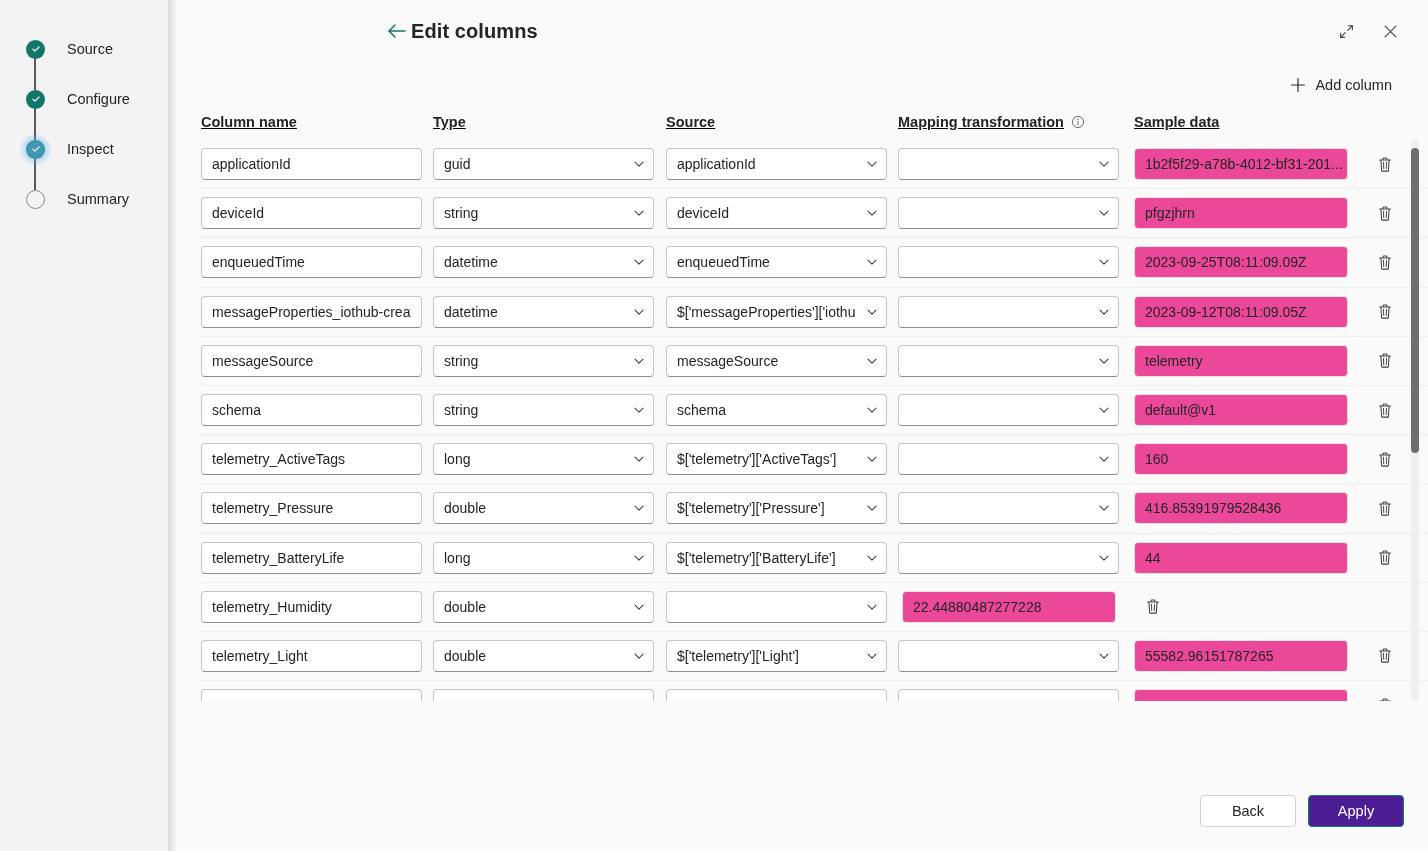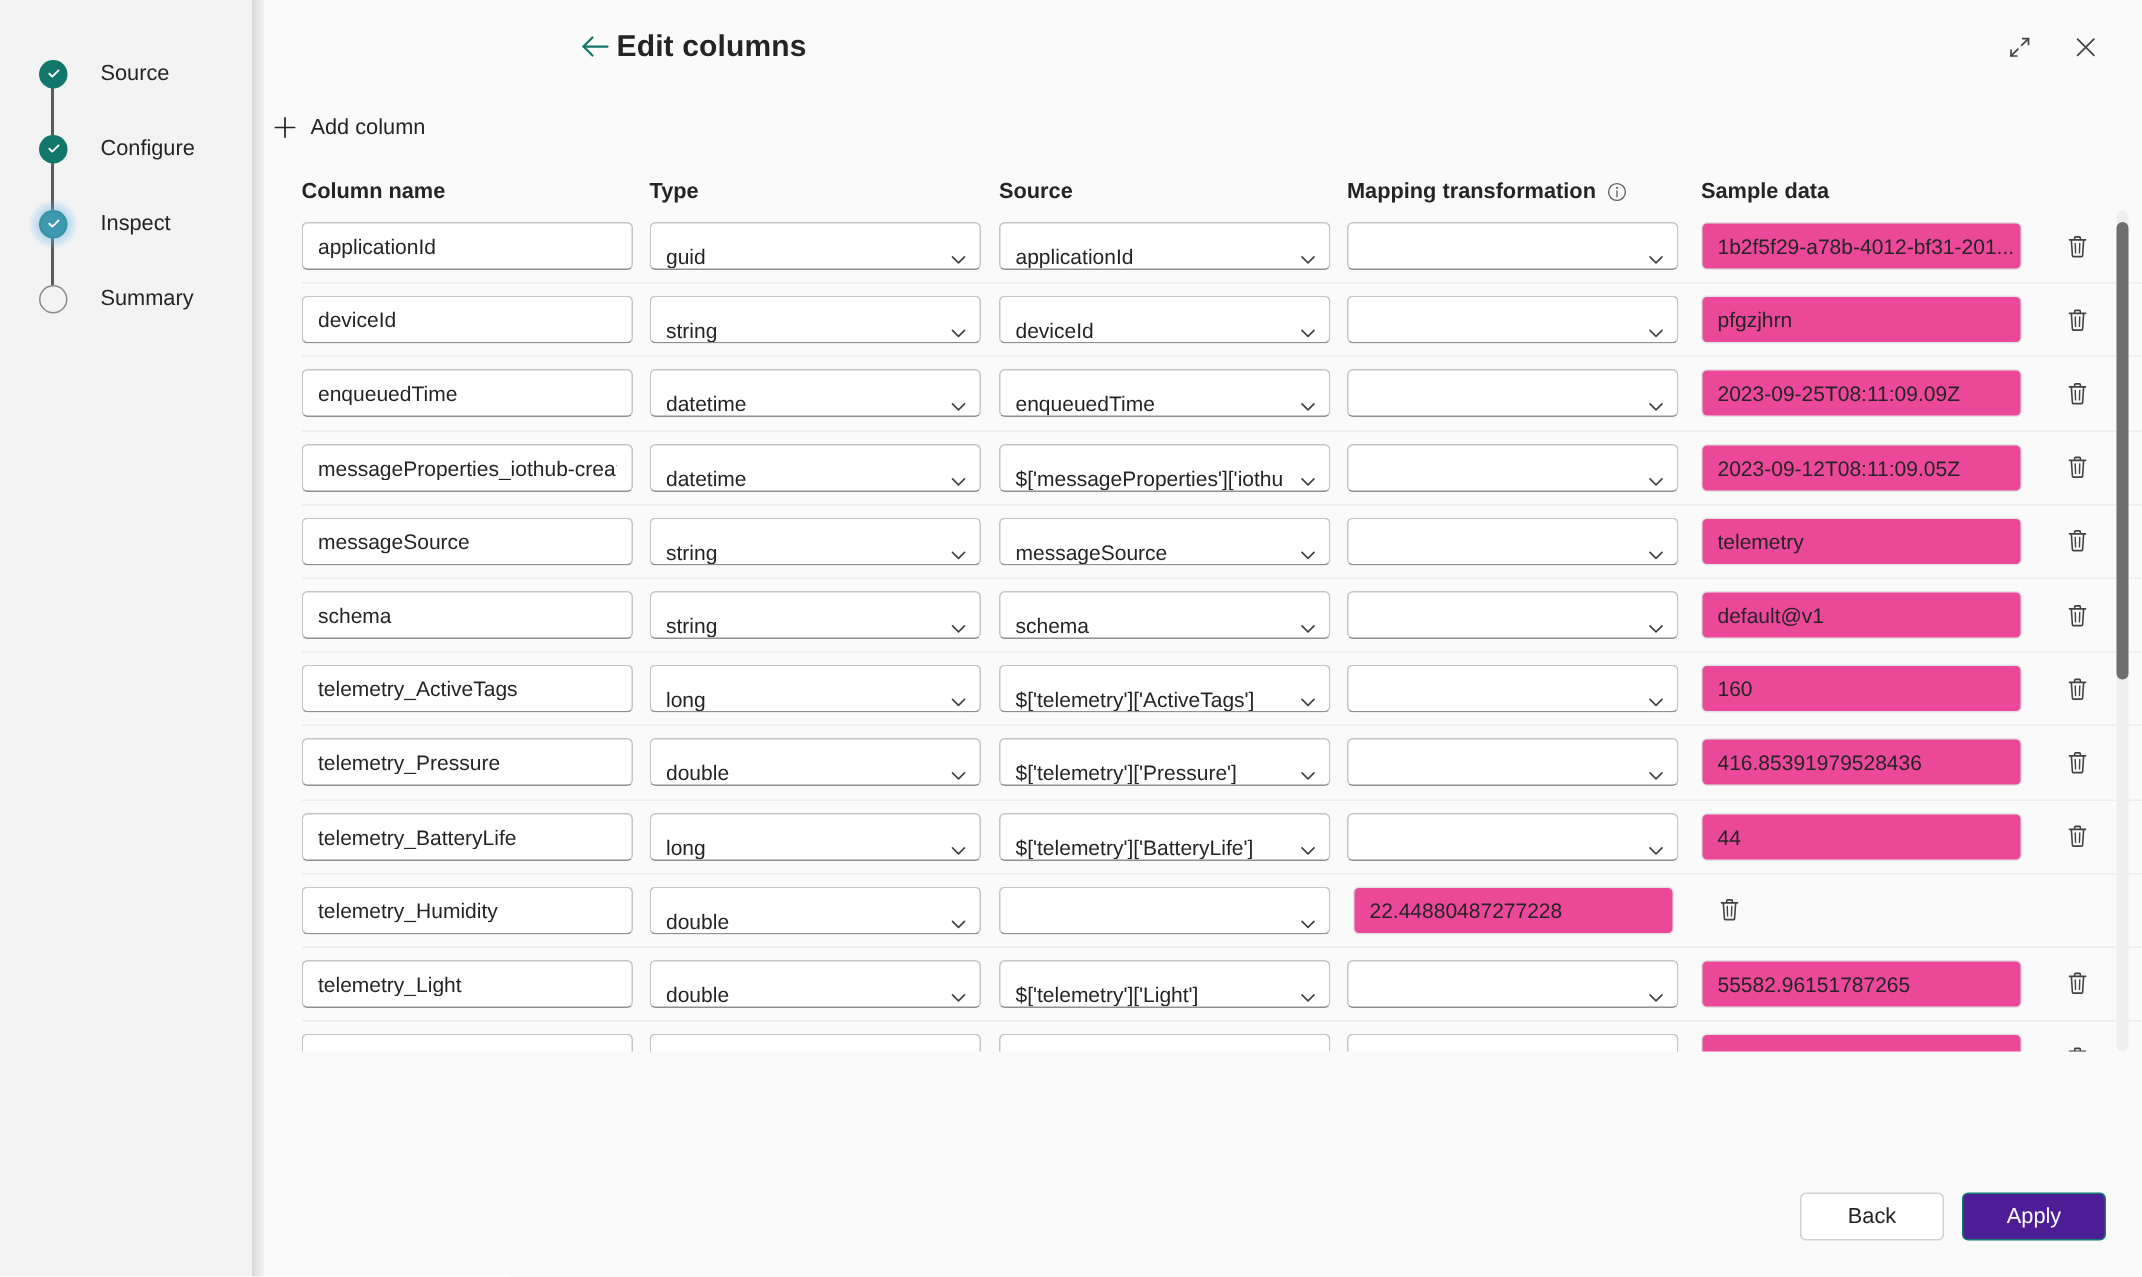--- a/index.html
+++ b/index.html
@@ -152,21 +152,21 @@
     justify-content: center;
     padding: 0;
     border-radius: 3px;
   }
 
   
   .toolbar {
     height: 46px;
     flex: 0 0 46px;
     display: flex;
-    justify-content: flex-start;
+    justify-content: flex-end;
     align-items: center;
     padding-right: 30px;
   }
   .add-col-btn {
     display: flex;
     align-items: center;
     gap: 9px;
     background: none;
     border: none;
     cursor: pointer;
@@ -179,23 +179,24 @@
 
   
   .grid-wrap {
     position: relative;
     flex: 0 0 auto;
     padding-left: 25px;
     padding-right: 0;
   }
   .grid-head {
     display: flex;
-    align-items: flex-end;
+    align-items: center;
     height: 28px;
     padding-right: 52px;
+    text-decoration: underline;
   }
   .gh {
     font-size: 14.5px;
     color: #242424;
     font-weight: bold;
     display: flex;
     align-items: center;
     gap: 7px;
   }
   .c-name   { width: 232px; min-width: 232px; }
@@ -251,21 +252,21 @@
     width: 221px;
     border: 1px solid #c5c5c5;
     border-bottom-color: #8f8f8f;
     border-radius: 4px;
     background: #ffffff;
     font-size: 14px;
     color: #242424;
     font-family: "Liberation Sans", sans-serif;
     padding: 0 8px 0 10px;
     display: flex;
-    align-items: flex-end;
+    align-items: center;
     justify-content: space-between;
     cursor: pointer;
     overflow: hidden;
   }
   .sel .txt {
     overflow: hidden;
     white-space: nowrap;
     text-overflow: clip;
     flex: 1;
     min-width: 0;

